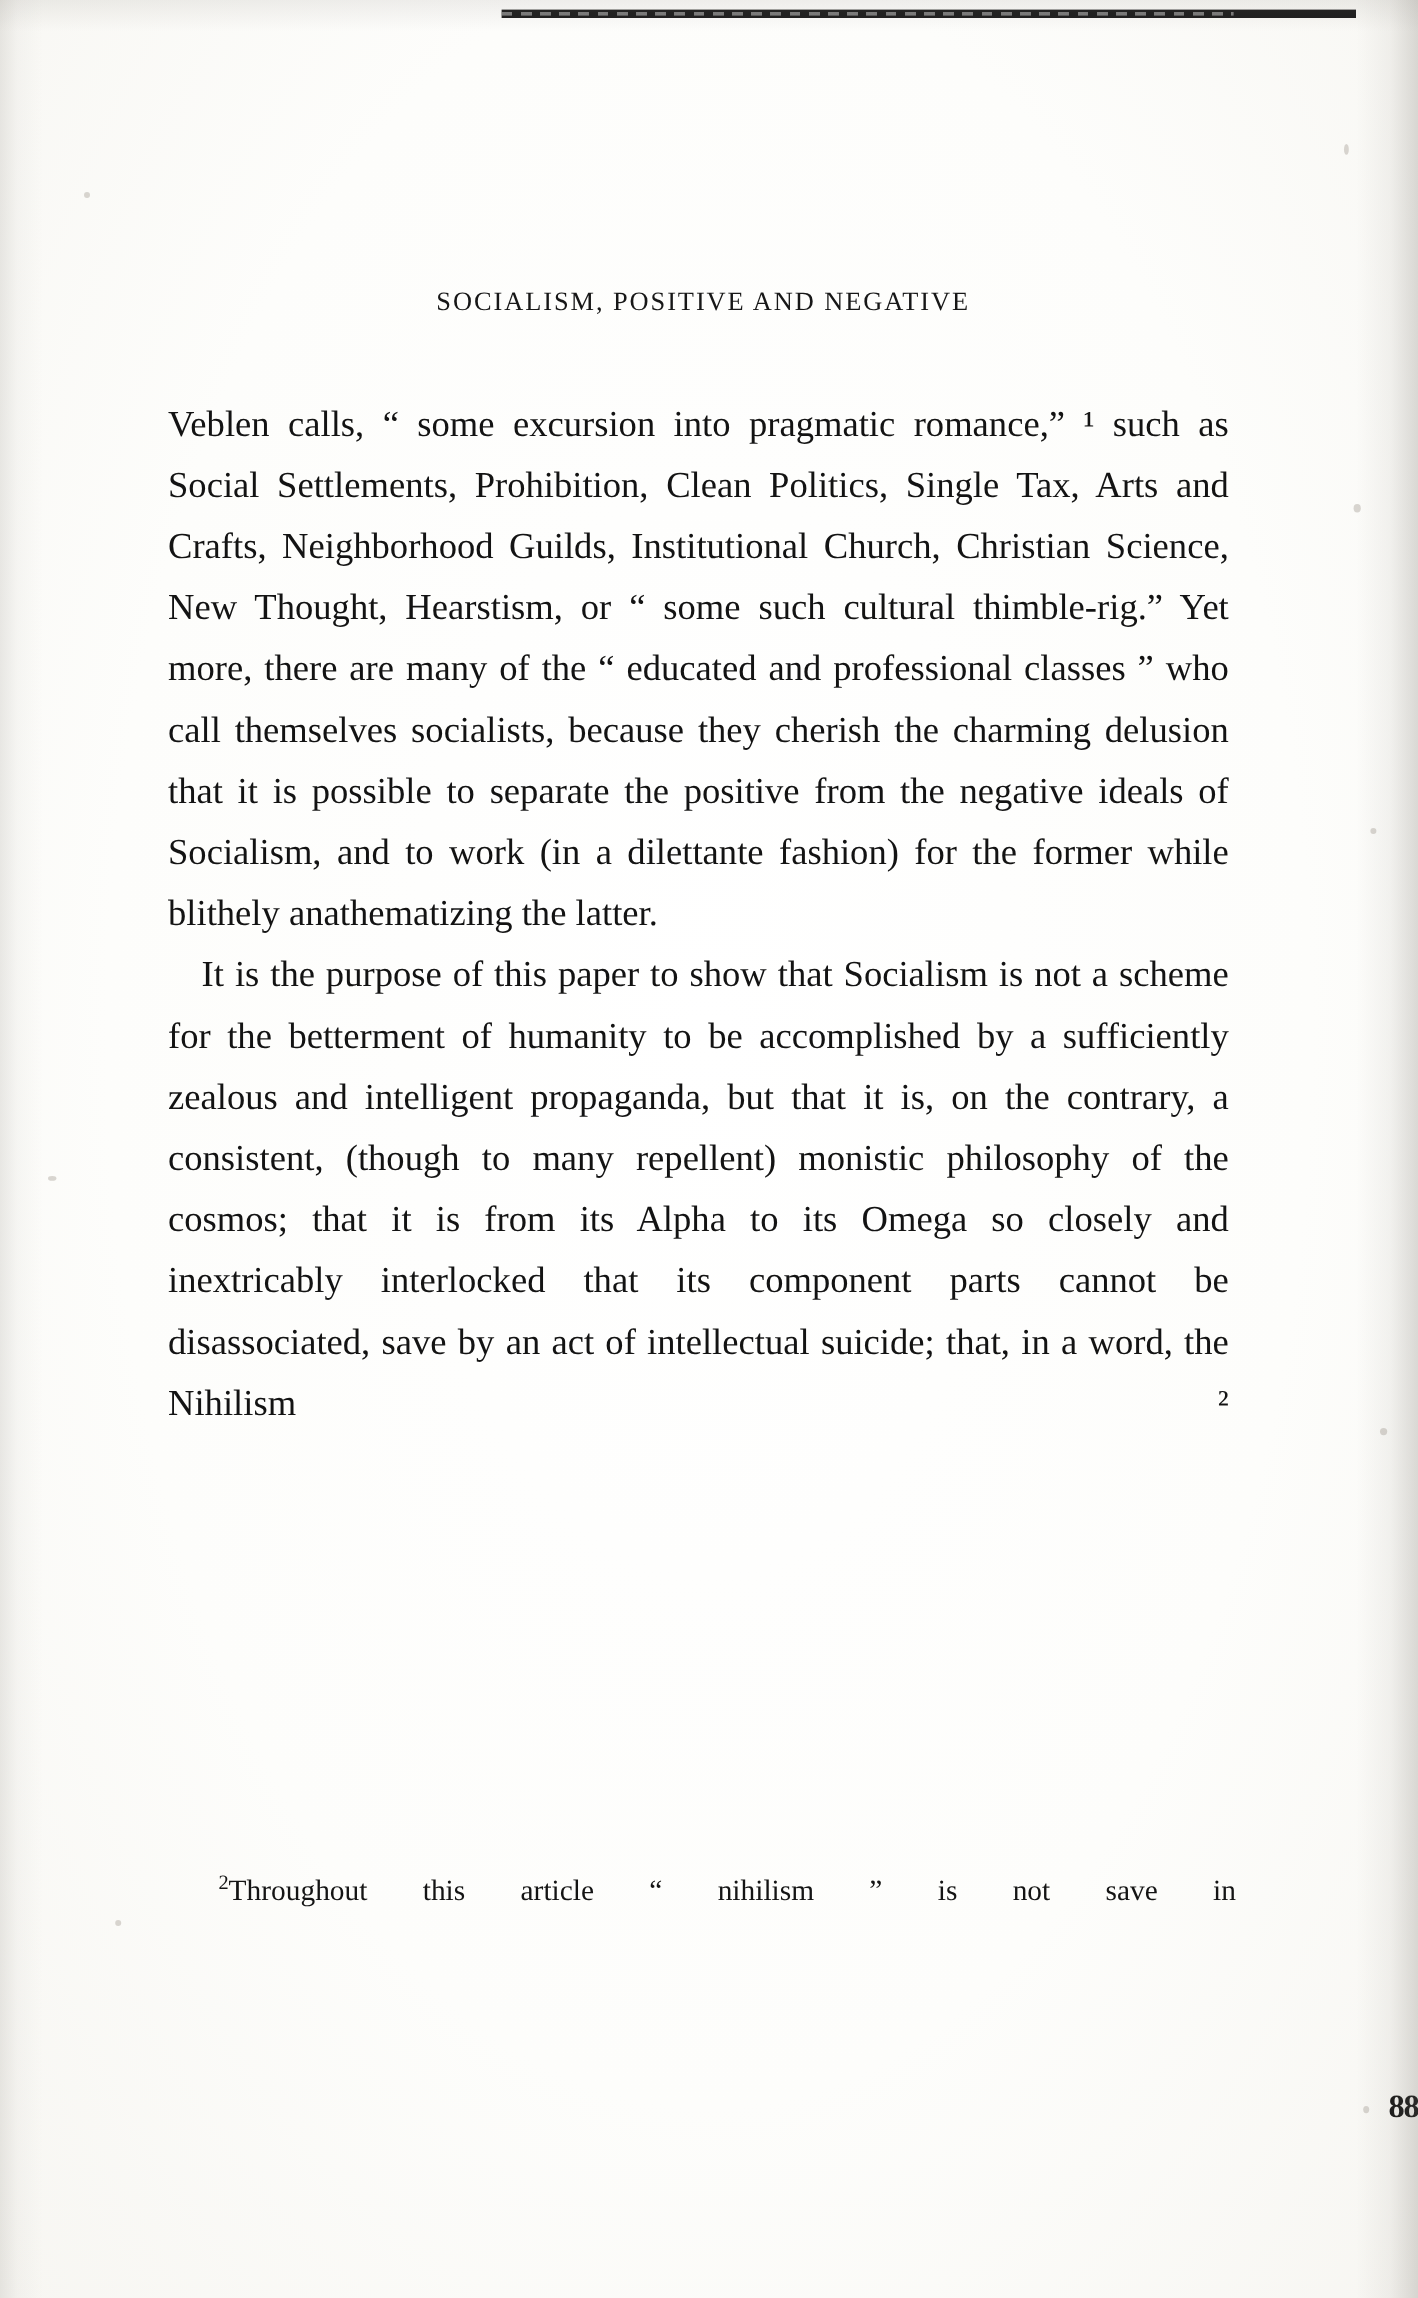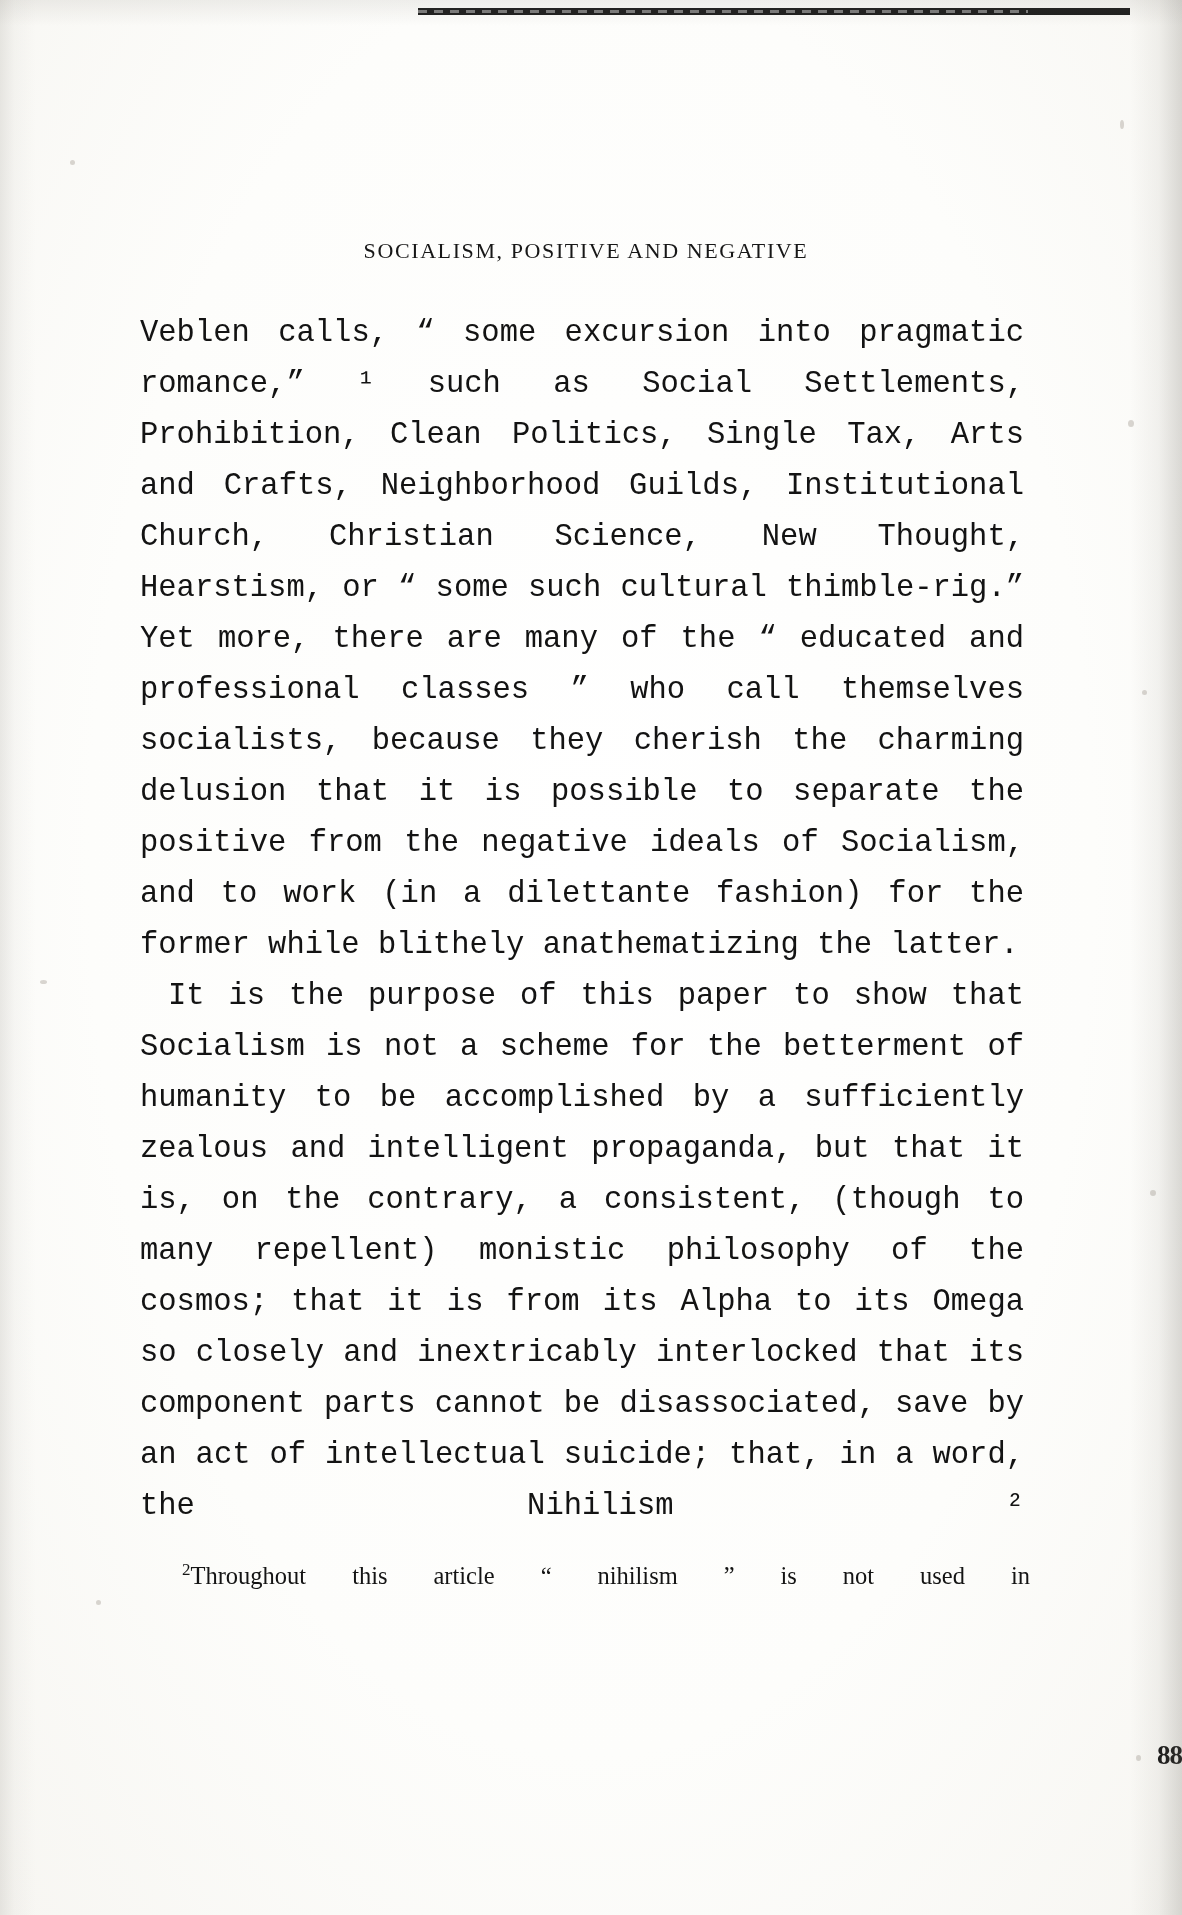--- a/index.html
+++ b/index.html
@@ -85,24 +85,23 @@
     font-size: 22px;
     letter-spacing: 1.6px;
     color: #171717;
     font-variant: small-caps;
     text-transform: uppercase;
     padding-left: 42px;
     padding-right: 42px;
   }
 
   .body-block {
-    margin-top: 44px;
+    margin-top: 64px;
     padding-left: 6px;
     padding-right: 14px;
-    font-family: Liberation Mono, monospace;
   }
 
   p.para {
     margin: 0;
     font-size: 30.5px;
     line-height: 51px;
     text-align: justify;
     text-justify: inter-word;
     color: #131313;
     hyphens: manual;
@@ -187,20 +186,20 @@
   <div class="running-head">Socialism, Positive and Negative</div>
 
   <div class="body-block">
     <p class="para">Veblen calls, “ some excursion into pragmatic ro­mance,” ¹ such as Social Settlements, Prohibition, Clean Politics, Single Tax, Arts and Crafts, Neighborhood Guilds, Institutional Church, Christian Science, New Thought, Hearstism, or “ some such cultural thimble-rig.” Yet more, there are many of the “ educated and professional classes ” who call themselves socialists, because they cherish the charming delusion that it is pos­sible to separate the positive from the negative ideals of Socialism, and to work (in a dilettante fashion) for the former while blithely ana­thematizing the latter.</p>
     <p class="para indent">It is the purpose of this paper to show that Socialism is not a scheme for the betterment of humanity to be accomplished by a sufficiently zealous and intelligent propaganda, but that it is, on the contrary, a consistent, (though to many repellent) monistic philosophy of the cosmos; that it is from its Alpha to its Omega so closely and inextricably interlocked that its component parts cannot be disassociated, save by an act of intellectual suicide; that, in a word, the Nihilism ²</p>
   </div>
 
 </div>
 
 <div class="footnotes">
-  <p class="footnote second"><span class="fn-mark">2</span><span>Throughout this article “ nihilism ” is not used in</span></p>
+  <p class="footnote second"><span class="fn-mark">2</span><span>Throughout this article “ nihilism ” is not save in</span></p>
 </div>
 
 <div class="folio">88</div>
 
 <div class="edge-shadow-right"></div>
 <div class="edge-shadow-left"></div>
 <div class="edge-shadow-top"></div>
 
 </body></html>

